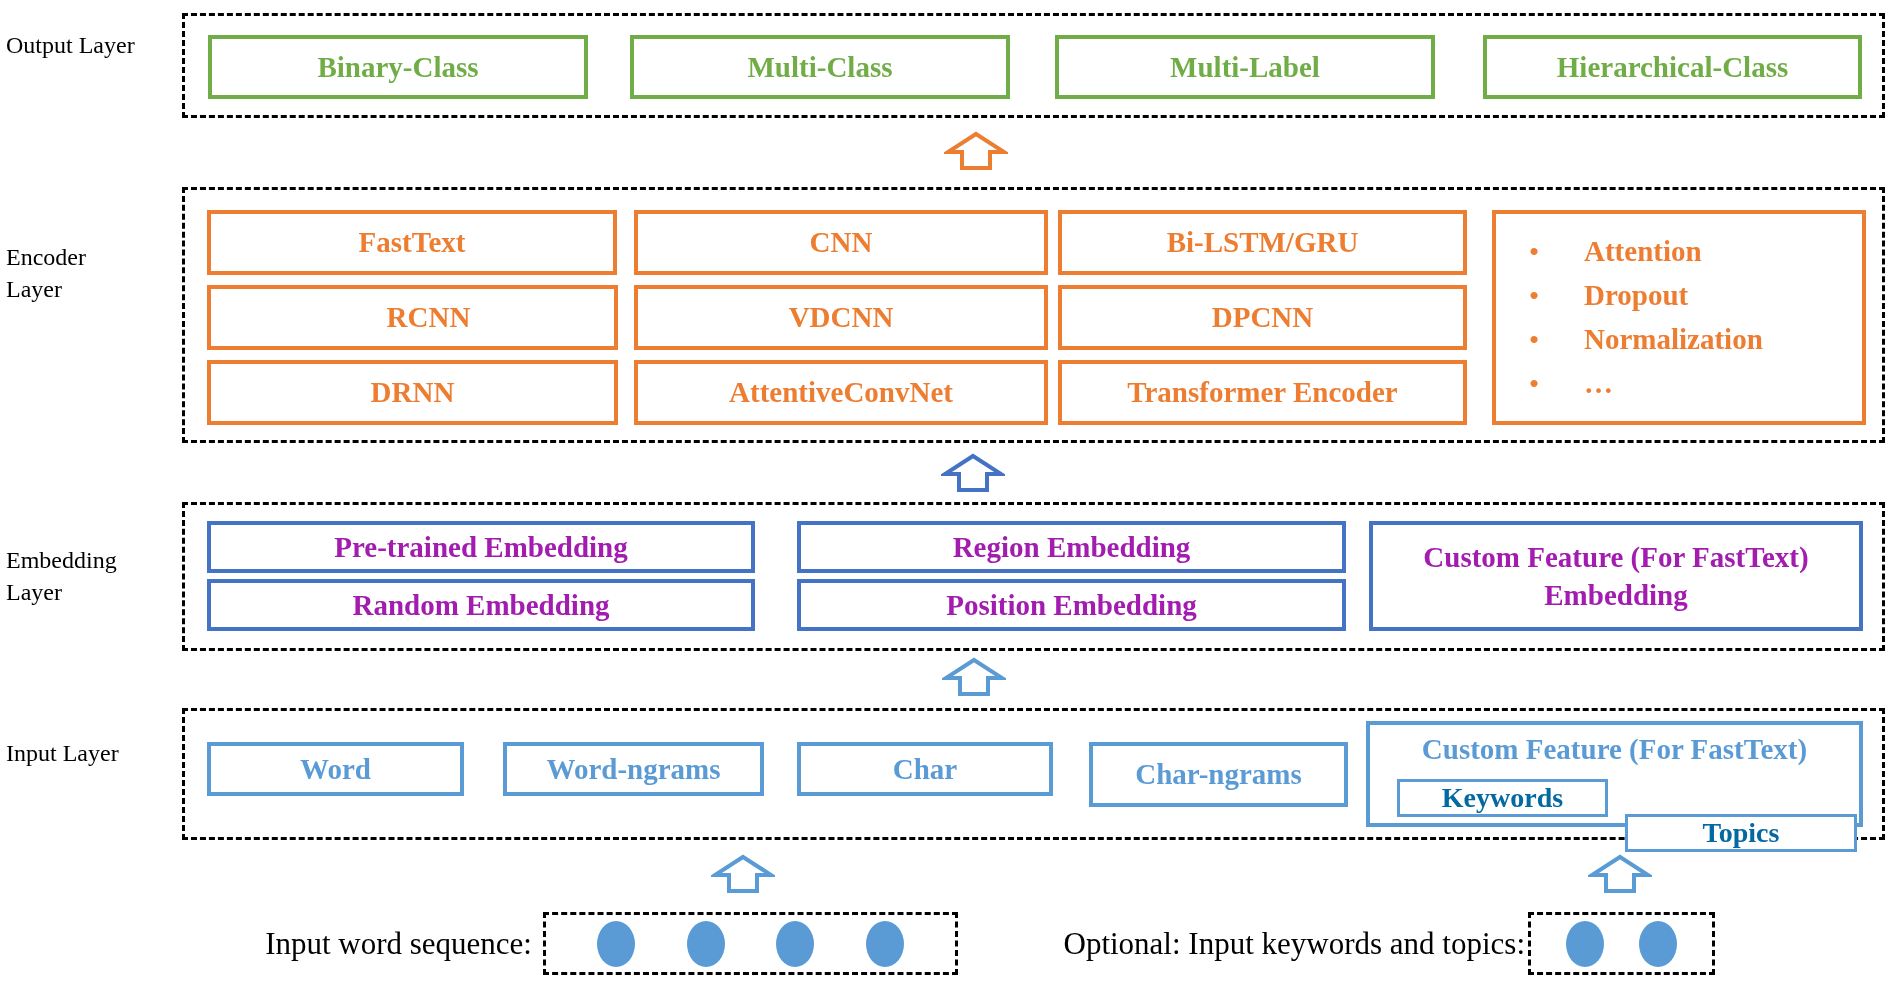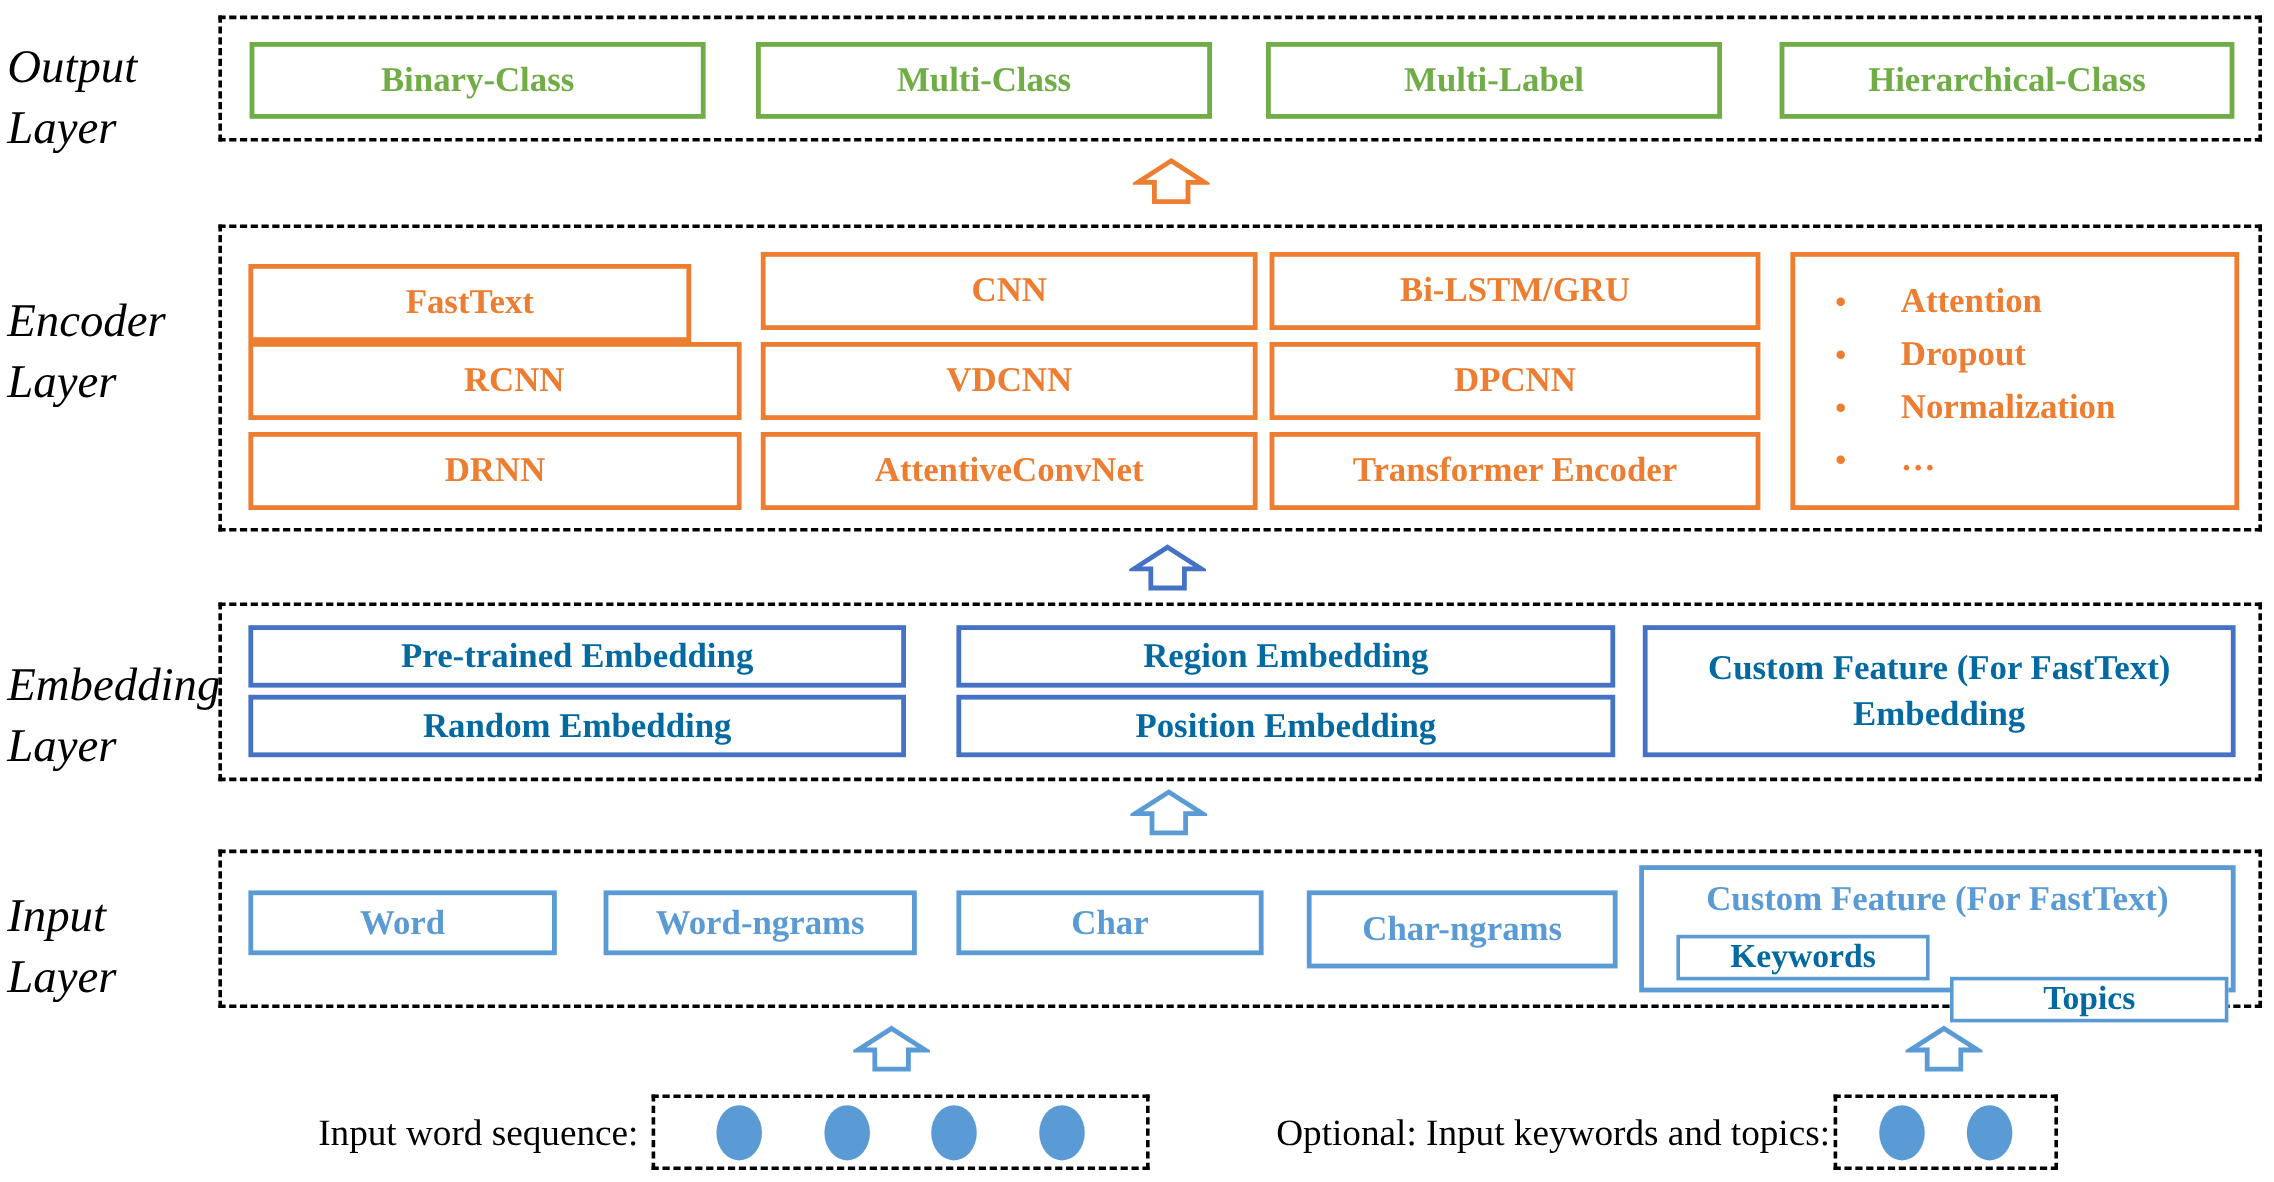--- a/index.html
+++ b/index.html
@@ -4,31 +4,31 @@
 <style>
   html,body{margin:0;padding:0;background:#fff;}
   .canvas{
     position:relative;width:1895px;height:985px;background:#fff;overflow:hidden;
     font-family:"Liberation Serif", serif;
   }
   
   .band{position:absolute;left:182px;width:1703px;border:3px dashed #000;box-sizing:border-box;background:#fff;}
   
   .side-label{
-    position:absolute;left:6px;width:132px;font-size:39px;color:#000;line-height:1.32;font-style:italic;
+    position:absolute;left:6px;width:132px;font-size:24px;color:#000;line-height:1.32;
   }
   
   .box{
     position:absolute;box-sizing:border-box;background:#fff;
     display:flex;align-items:center;justify-content:center;
     font-weight:bold;font-size:29px;text-align:center;
   }
   .gbox{border:4px solid #70AD47;color:#70AD47;}
   .obox{border:4px solid #ED7D31;color:#ED7D31;}
-  .bbox{border:4px solid #4472C4;color:#0369a1;}
+  .bbox{border:4px solid #4472C4;color:#a21caf;}
   .lbox{border:4px solid #5B9BD5;color:#5B9BD5;}
   .wrap2{line-height:1.32;padding:11px 12px;}
   
   .extras{flex-direction:column;align-items:flex-start;justify-content:space-evenly;padding:10px 8px 10px 26px;}
   .extra-item{display:flex;align-items:center;}
   .extra-item .bullet{width:24px;margin-right:38px;font-size:26px;line-height:1;}
   
   .custom-input{align-items:flex-start;padding-top:8px;}
   .subbox{
     position:absolute;box-sizing:border-box;border:3px solid #5B9BD5;color:#0369a1;background:#fff;
@@ -61,21 +61,21 @@
 
   <div class="box gbox" style="left:208px;top:35px;width:380px;height:64px;">Binary-Class</div>
   <div class="box gbox" style="left:630px;top:35px;width:380px;height:64px;">Multi-Class</div>
   <div class="box gbox" style="left:1055px;top:35px;width:380px;height:64px;">Multi-Label</div>
   <div class="box gbox" style="left:1483px;top:35px;width:379px;height:64px;">Hierarchical-Class</div>
 
   <svg class="arrow" style="left:944px;top:131px;" width="64" height="40" viewBox="0 0 64 40">
     <polygon points="32,3 60,21 46,21 46,37 18,37 18,21 4,21" fill="#ffffff" stroke-width="4" stroke-linejoin="miter" stroke="#ED7D31"></polygon>
   </svg>
 
-  <div class="box obox" style="left:207px;top:220px;width:369px;height:65px;">FastText</div>
+  <div class="box obox" style="left:207px;top:210px;width:410px;height:65px;">FastText</div>
   <div class="box obox" style="left:634px;top:210px;width:414px;height:65px;">CNN</div>
   <div class="box obox" style="left:1058px;top:210px;width:409px;height:65px;">Bi-LSTM/GRU</div>
   <div class="box obox" style="left:207px;top:285px;width:411px;height:65px;padding-left:32px;">RCNN</div>
   <div class="box obox" style="left:634px;top:285px;width:414px;height:65px;">VDCNN</div>
   <div class="box obox" style="left:1058px;top:285px;width:409px;height:65px;">DPCNN</div>
   <div class="box obox" style="left:207px;top:360px;width:411px;height:65px;">DRNN</div>
   <div class="box obox" style="left:634px;top:360px;width:414px;height:65px;">AttentiveConvNet</div>
   <div class="box obox" style="left:1058px;top:360px;width:409px;height:65px;">Transformer Encoder</div>
 
   <div class="box obox extras" style="left:1492px;top:210px;width:374px;height:215px;">

